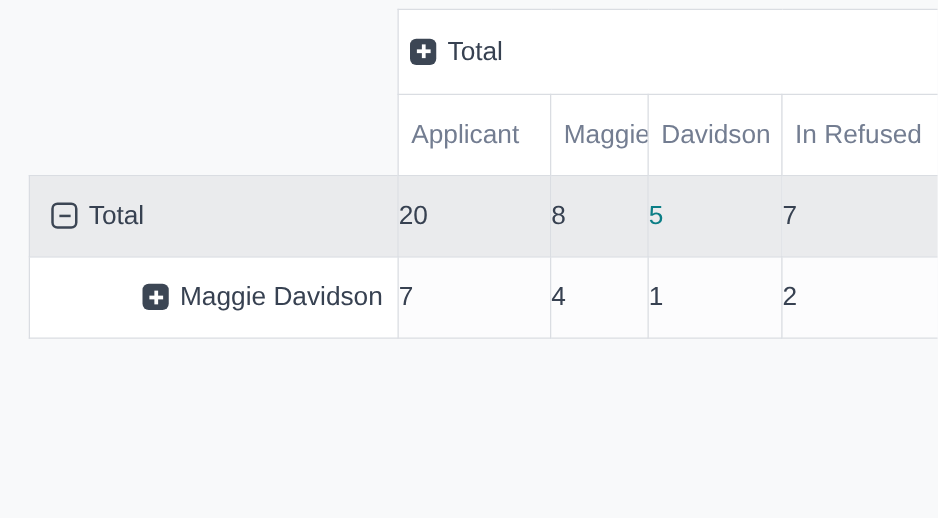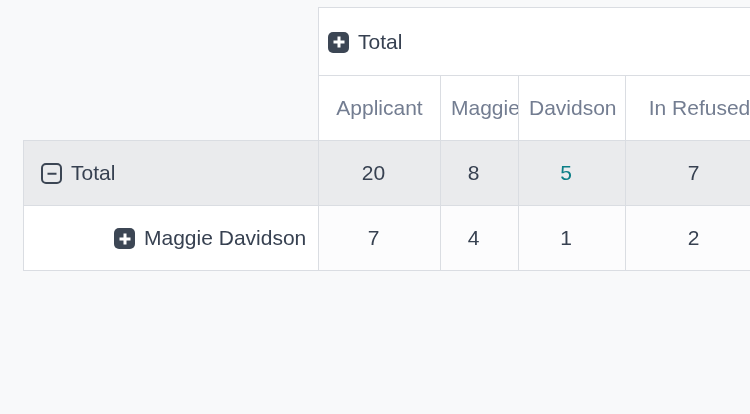--- a/index.html
+++ b/index.html
@@ -45,35 +45,35 @@
 
   th.col-group{
     background:var(--cell-bg);
     border:1px solid var(--border);
     text-align:left;
     padding-left:9px;
   }
   th.measure{
     background:var(--cell-bg);
     border:1px solid var(--border);
-    text-align:center;
+    text-align:left;
     padding:0 10px;
     color:var(--muted);
   }
   th.row-head{
     background:var(--cell-bg);
     border:1px solid var(--border);
     text-align:left;
     padding-left:90px;
   }
   th.row-head.lvl0{padding-left:17px;}
   td.val{
     background:var(--value-bg);
     border:1px solid var(--border);
-    text-align:center;
+    text-align:left;
     padding-right:12px;
   }
   tr.total-row th.row-head,
   tr.total-row td.val{background:var(--total-bg);}
   td.val.accent{color:var(--accent);}
 
   
   .sq{
     display:inline-block;width:21px;height:21px;
     border-radius:5px;position:relative;

